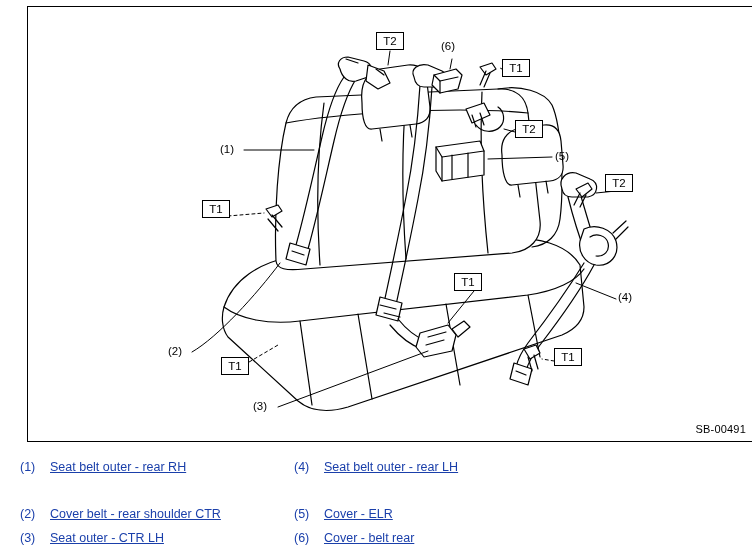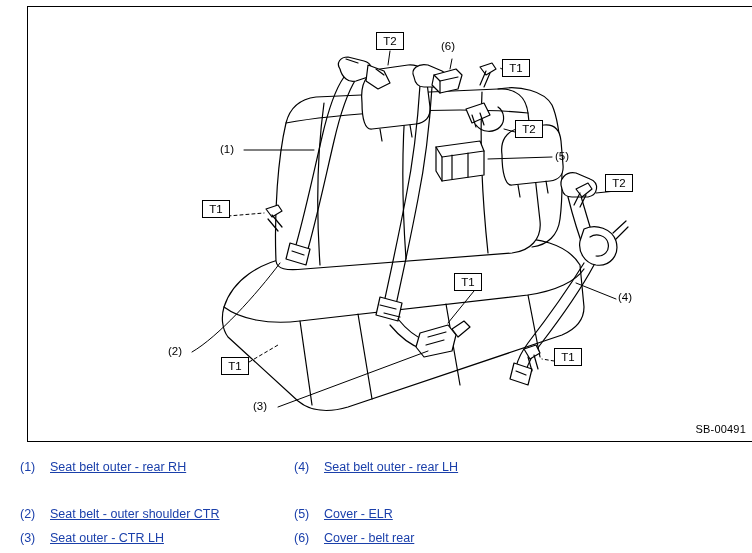--- a/index.html
+++ b/index.html
@@ -262,21 +262,21 @@
     <div class="plain" style="left:413px; top:33px;">(6)</div>
 
     <div class="figcode">SB-00491</div>
   </div>
 
   <div class="legend">
     <div class="legend-row col-left r0">
       <span class="num">(1)</span><span class="txt">Seat belt outer - rear RH</span>
     </div>
     <div class="legend-row col-left r1">
-      <span class="num">(2)</span><span class="txt">Seat belt - outer shoulder CTR</span>
+      <span class="num">(2)</span><span class="txt">Cover belt - rear shoulder CTR</span>
     </div>
     <div class="legend-row col-left r2">
       <span class="num">(3)</span><span class="txt">Seat outer - CTR LH</span>
     </div>
 
     <div class="legend-row col-right r0">
       <span class="num">(4)</span><span class="txt">Seat belt outer - rear LH</span>
     </div>
     <div class="legend-row col-right r1">
       <span class="num">(5)</span><span class="txt">Cover - ELR</span>

